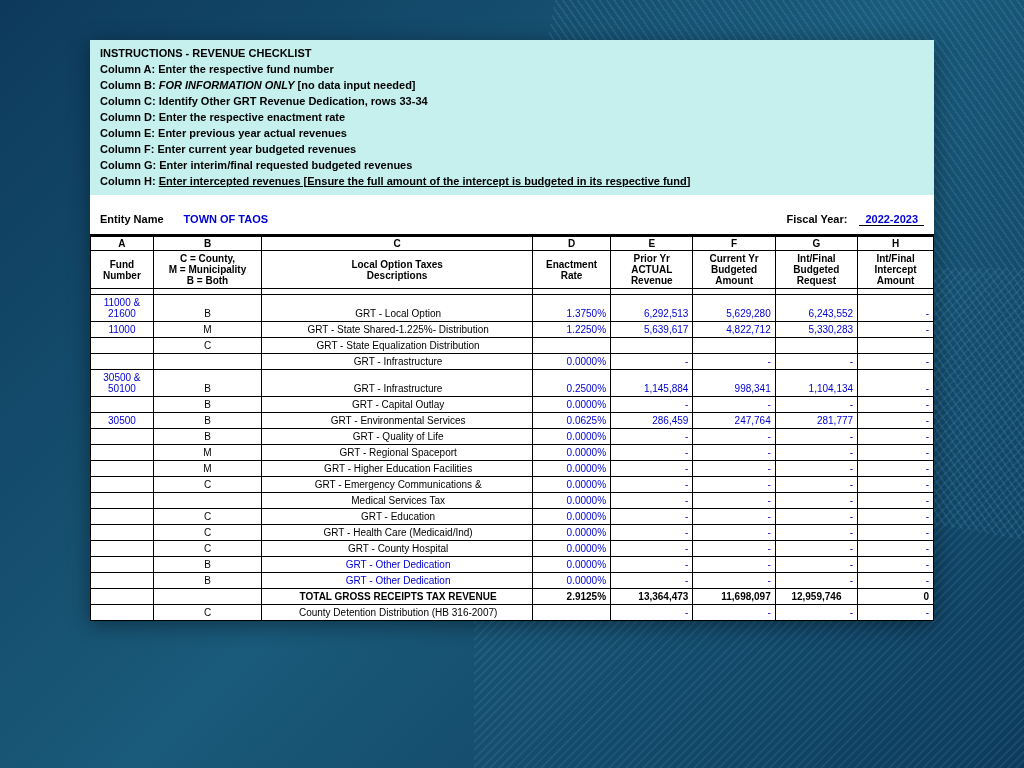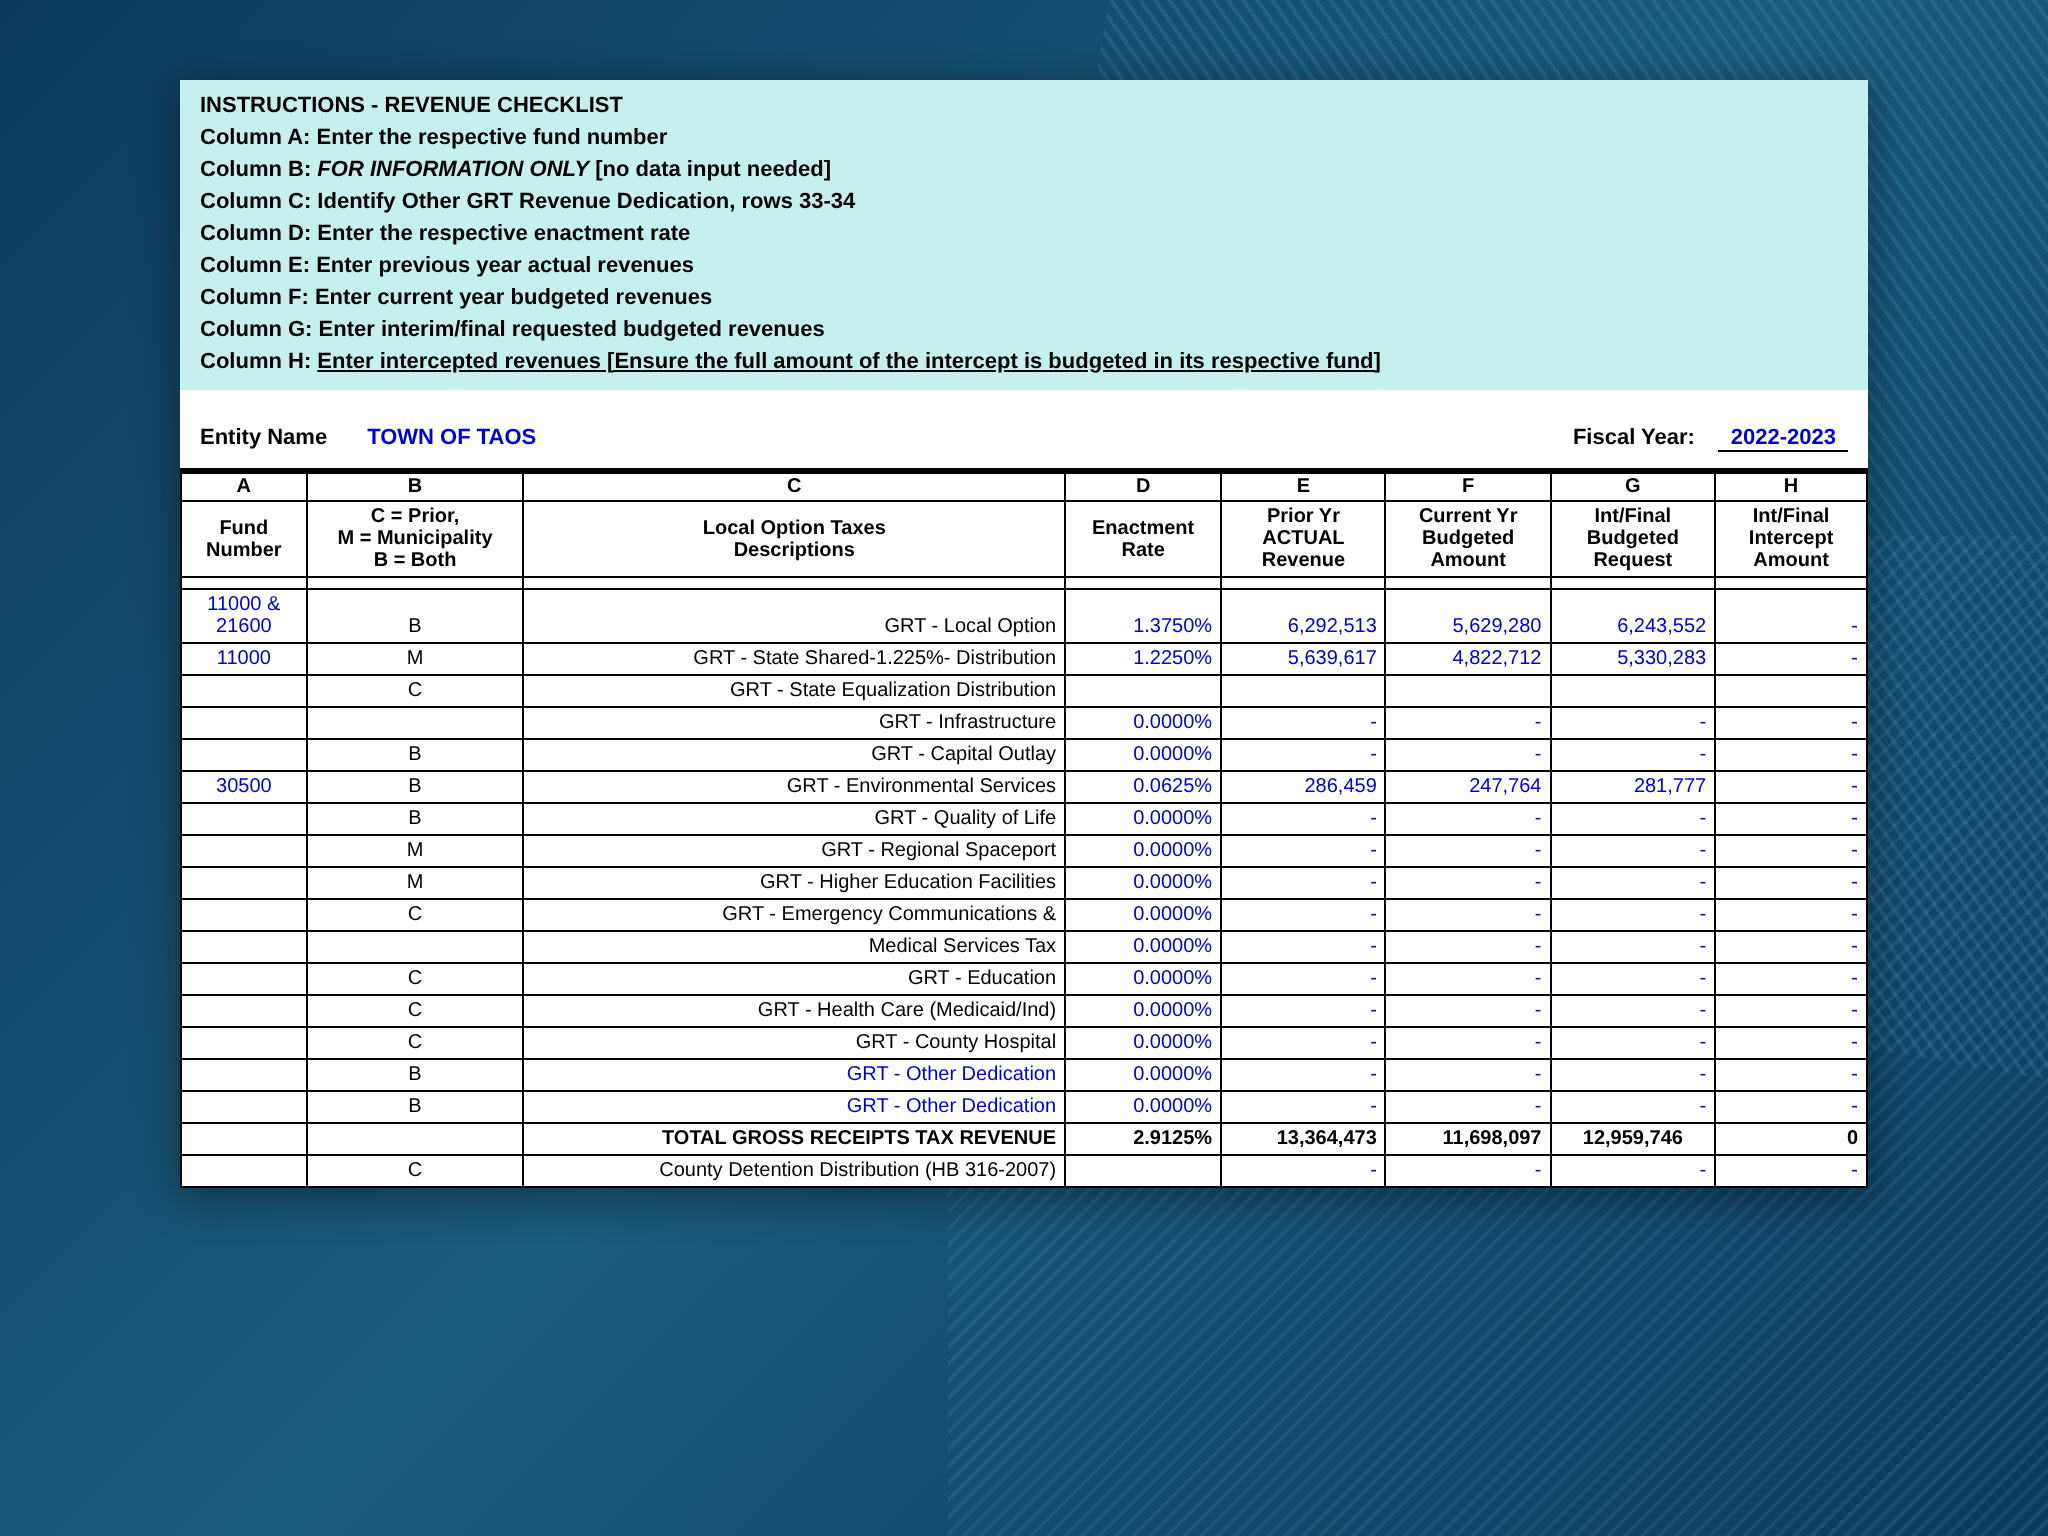--- a/index.html
+++ b/index.html
@@ -86,21 +86,21 @@
   .col-b { width: 100px; }
   .col-c { width: 250px; }
   .col-d { width: 72px; }
   .col-e { width: 76px; }
   .col-f { width: 76px; }
   .col-g { width: 76px; }
   .col-h { width: 70px; }
   .letterrow th { padding: 1px; }
   td.c-a { text-align: center; color: #0000d0; }
   td.c-b { text-align: center; }
-  td.c-c { text-align: right; padding-left: 6px; }
+  td.c-c { text-align: center; padding-left: 6px; }
   td.c-d { text-align: right; color: #0000d0; }
   td.num { text-align: right; color: #0000d0; }
   td.desc-blue { color: #0000d0; }
   tr.spacer td { border-left: 1px solid #000; border-right: 1px solid #000; border-top: none; border-bottom: none; height: 6px; }
   tr.total td { font-weight: bold; color: #000; }
   tr.total td.c-d, tr.total td.num { color: #000; }
 </style>
 </head>
 <body>
 
@@ -149,21 +149,21 @@
         <th>C</th>
         <th>D</th>
         <th>E</th>
         <th>F</th>
         <th>G</th>
         <th>H</th>
       </tr>
       <tr>
         <th style="white-space:pre-line">Fund
 Number</th>
-        <th style="white-space:pre-line">C = Prior,
+        <th style="white-space:pre-line">C = County,
 M = Municipality
 B = Both</th>
         <th style="white-space:pre-line">Local Option Taxes
 Descriptions</th>
         <th style="white-space:pre-line">Enactment
 Rate</th>
         <th style="white-space:pre-line">Prior Yr
 ACTUAL
 Revenue</th>
         <th style="white-space:pre-line">Current Yr
@@ -223,20 +223,31 @@
           <td class="c-a" style="white-space: pre-line;"></td>
           <td class="c-b" style="white-space: pre-line;"></td>
           <td class="c-c" style="white-space: pre-line;">GRT - Infrastructure</td>
           <td class="c-d" style="white-space: pre-line;">0.0000%</td>
           <td class="num" style="white-space: pre-line;">-</td>
           <td class="num" style="white-space: pre-line;">-</td>
           <td class="num" style="white-space: pre-line;">-</td>
           <td class="num" style="white-space: pre-line;">-</td>
         </tr>
         <tr>
+          <td class="c-a" style="white-space: pre-line;">30500 &amp;
+50100</td>
+          <td class="c-b" style="white-space: pre-line;">B</td>
+          <td class="c-c" style="white-space: pre-line;">GRT - Infrastructure</td>
+          <td class="c-d" style="white-space: pre-line;">0.2500%</td>
+          <td class="num" style="white-space: pre-line;">1,145,884</td>
+          <td class="num" style="white-space: pre-line;">998,341</td>
+          <td class="num" style="white-space: pre-line;">1,104,134</td>
+          <td class="num" style="white-space: pre-line;">-</td>
+        </tr>
+        <tr>
           <td class="c-a" style="white-space: pre-line;"></td>
           <td class="c-b" style="white-space: pre-line;">B</td>
           <td class="c-c" style="white-space: pre-line;">GRT - Capital Outlay</td>
           <td class="c-d" style="white-space: pre-line;">0.0000%</td>
           <td class="num" style="white-space: pre-line;">-</td>
           <td class="num" style="white-space: pre-line;">-</td>
           <td class="num" style="white-space: pre-line;">-</td>
           <td class="num" style="white-space: pre-line;">-</td>
         </tr>
         <tr>

